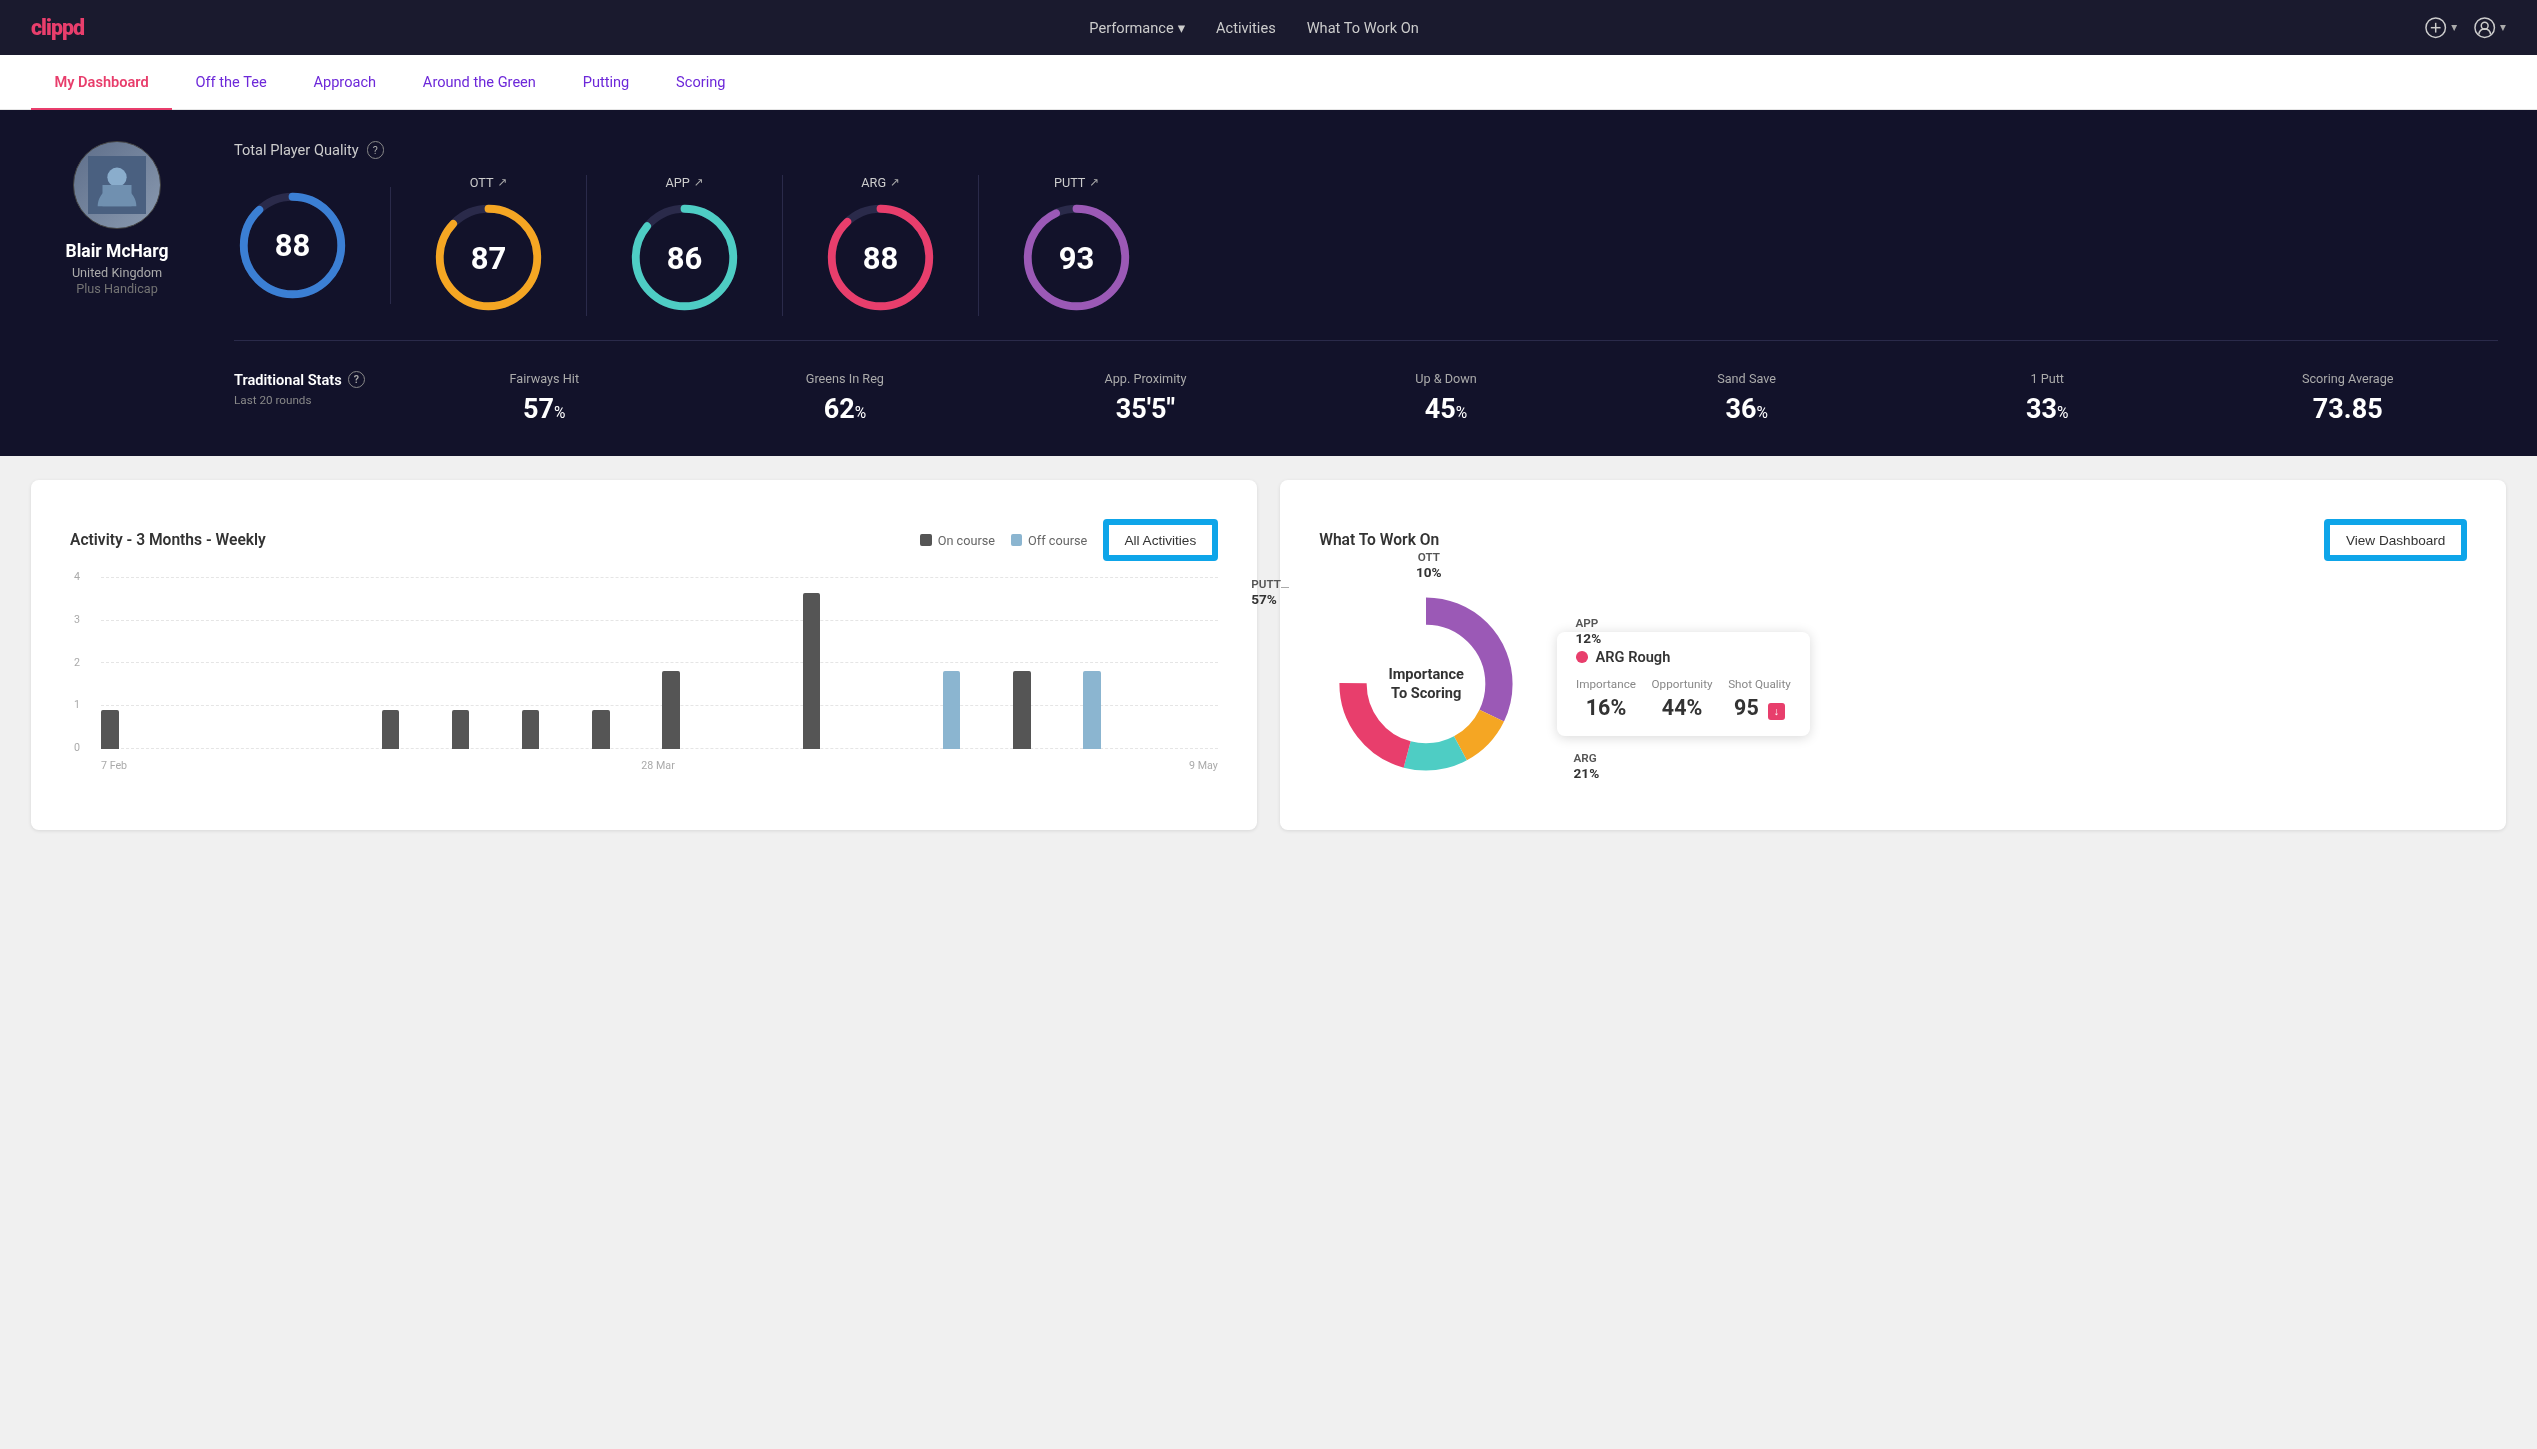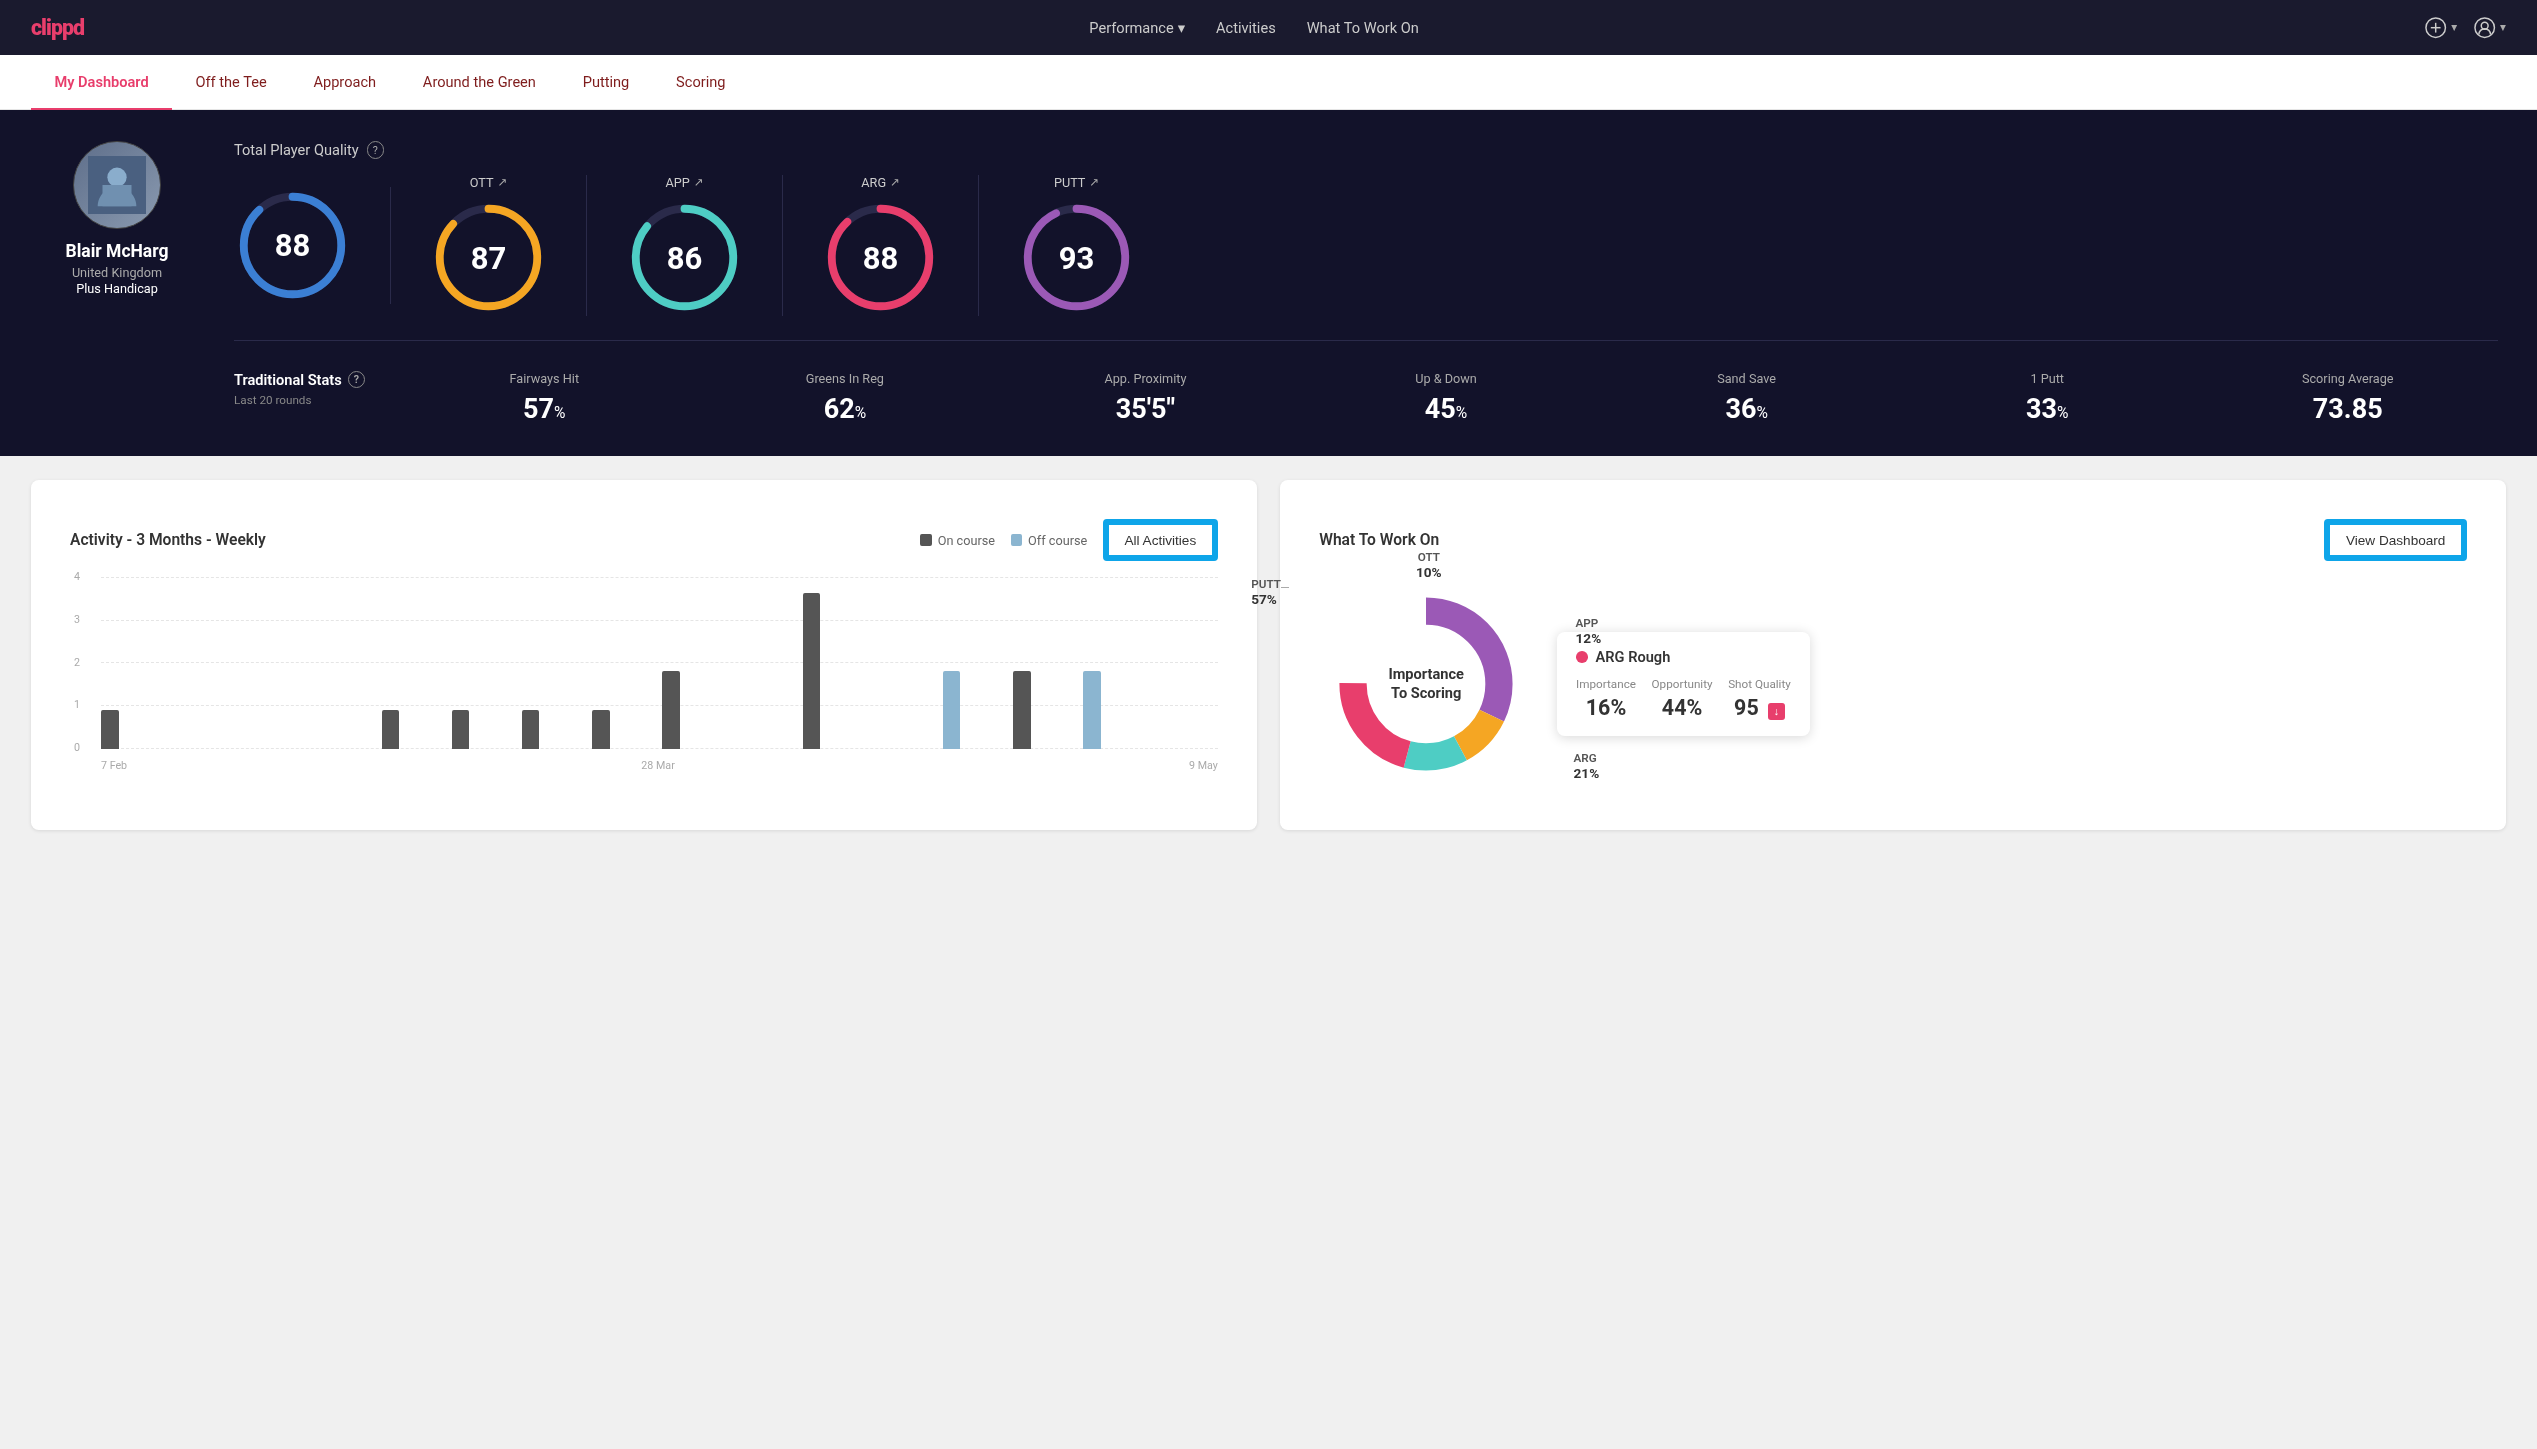--- a/index.html
+++ b/index.html
@@ -22,21 +22,21 @@
 
     
     .tab-bar {
       background: #fff;
       display: flex;
       gap: 0;
       padding: 0 31px;
       border-bottom: 1px solid #e5e5e5;
     }
     .tab-bar a {
-      color: #7f1d1d;
+      color: #6d28d9;
       text-decoration: none;
       font-size: 14.6px;
       padding: 17.5px 23.4px;
       display: block;
       border-bottom: 2.9px solid transparent;
       margin-bottom: -1px;
     }
     .tab-bar a.active { color: #e83e6c; border-bottom-color: #e83e6c; font-weight: 600; }
 
     
@@ -49,21 +49,21 @@
     .avatar {
       width: 88px; height: 88px; border-radius: 50%;
       background: linear-gradient(135deg, #5e6e8a, #8a9ab0);
       display: flex; align-items: center; justify-content: center;
       overflow: hidden; border: 1.9px solid #444;
       margin-bottom: 11.7px;
     }
     .avatar svg { width: 58px; height: 58px; }
     .player-name { font-size: 17.5px; font-weight: 700; color: #fff; text-align: center; }
     .player-country { font-size: 12.7px; color: #aaa; margin-top: 3.9px; }
-    .player-handicap { font-size: 12.7px; color: #ffffff; margin-top: 1.9px; }
+    .player-handicap { font-size: 12.7px; color: #737373; margin-top: 1.9px; }
 
     .scores-section { flex: 1; }
     .total-quality-label {
       font-size: 14.6px; color: #ccc; margin-bottom: 15.6px; display: flex; align-items: center; gap: 7.8px;
     }
     .help-icon {
       width: 17.5px; height: 17.5px; border-radius: 50%; border: 1px solid #888;
       display: inline-flex; align-items: center; justify-content: center;
       font-size: 10.7px; color: #aaa; cursor: pointer;
     }

